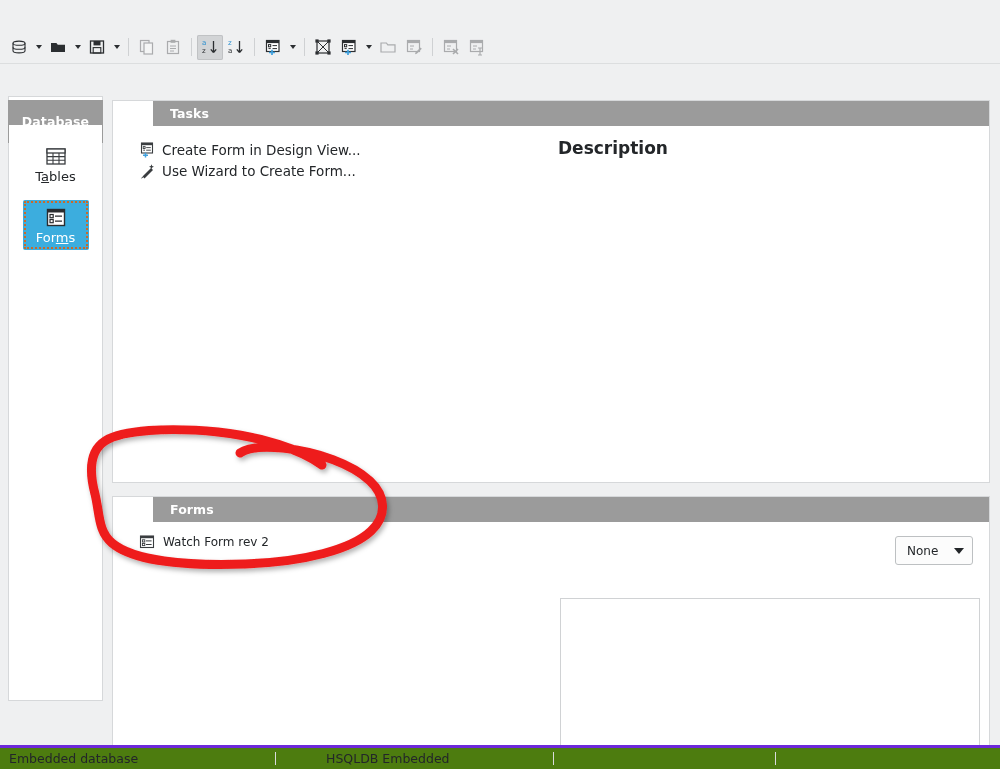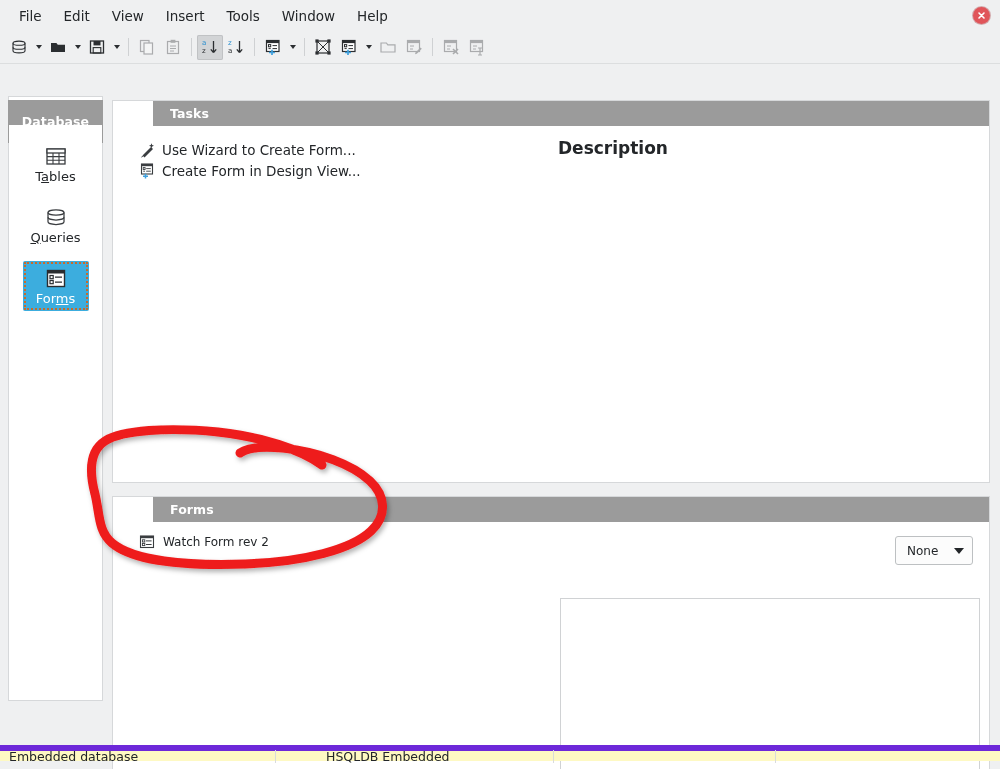--- a/index.html
+++ b/index.html
@@ -189,23 +189,23 @@
   .preview-box {
     position: absolute; left: 447px; top: 76px;
     width: 420px; height: 216px;
     background: #ffffff;
     border: 1px solid #d0d2d4;
   }
 
   
   .statusbar {
     position: absolute; left: 0; top: 745px;
-    width: 1000px; height: 16px;
-    background: #fef9c3;
-    border-top: 6px solid #6d28d9;
+    width: 1000px; height: 24px;
+    background: #4d7c0f;
+    border-top: 3px solid #6d28d9;
     display: flex; align-items: center;
   }
   .status-cell { font-size: 12.5px; color: #232629; white-space: nowrap; }
   .sb-1 { position: absolute; left: 9px; }
   .sb-2 { position: absolute; left: 289px; margin-left: 37px; }
   .sb-sep {
     position: absolute; width: 1px; height: 13px; background: #d9dbdc;
   }
 
   
@@ -213,35 +213,20 @@
     position: absolute; left: 0; top: 0;
     width: 1000px; height: 769px;
     pointer-events: none;
   }
 </style>
 </head>
 <body>
 
 <div id="app">
 
-  <div class="menubar">
-    <div class="menu-item">File</div>
-    <div class="menu-item">Edit</div>
-    <div class="menu-item">View</div>
-    <div class="menu-item">Insert</div>
-    <div class="menu-item">Tools</div>
-    <div class="menu-item">Window</div>
-    <div class="menu-item">Help</div>
-
-    <div class="close-btn">
-      <svg width="11" height="11" viewBox="0 0 11 11">
-        <path d="M3 3 L8 8 M8 3 L3 8" stroke="#ffffff" stroke-width="1.6" stroke-linecap="round" fill="none"></path>
-      </svg>
-    </div>
-  </div>
 
   <div class="toolbar">
 
     <div class="tb-btn">
       <svg width="18" height="18" viewBox="0 0 18 18">
         <ellipse cx="9" cy="5.2" rx="6" ry="2.1" fill="none" stroke="#2b2e31" stroke-width="1.1"></ellipse>
         <path d="M3 5.2 V9.2 A6 2.1 0 0 0 15 9.2 V5.2" fill="none" stroke="#2b2e31" stroke-width="1.1"></path>
         <path d="M3 9.2 V12.8 A6 2.1 0 0 0 15 12.8 V9.2" fill="none" stroke="#2b2e31" stroke-width="1.1"></path>
       </svg>
     </div>
@@ -387,30 +372,20 @@
         <span class="db-icon">
           <svg width="26" height="24" viewBox="0 0 26 24">
             <rect x="4" y="4" width="18" height="15" fill="#ffffff" stroke="#3a3d40" stroke-width="1.3"></rect>
             <rect x="4" y="4" width="18" height="4" fill="#ffffff" stroke="#3a3d40" stroke-width="1.3"></rect>
             <path d="M4 11.6 H22 M4 15.3 H22 M10 8 V19 M16 8 V19" stroke="#3a3d40" stroke-width="1.1"></path>
           </svg>
         </span>
         <span class="db-label">T<u>a</u>bles</span>
       </div>
 
-      <div class="db-item">
-        <span class="db-icon">
-          <svg width="26" height="24" viewBox="0 0 26 24">
-            <ellipse cx="13" cy="6.5" rx="8" ry="2.7" fill="none" stroke="#3a3d40" stroke-width="1.25"></ellipse>
-            <path d="M5 6.5 V11.3 A8 2.7 0 0 0 21 11.3 V6.5" fill="none" stroke="#3a3d40" stroke-width="1.25"></path>
-            <path d="M5 11.3 V15.8 A8 2.7 0 0 0 21 15.8 V11.3" fill="none" stroke="#3a3d40" stroke-width="1.25"></path>
-          </svg>
-        </span>
-        <span class="db-label"><u>Q</u>ueries</span>
-      </div>
 
       <div class="db-item selected">
         <span class="db-icon">
           <svg width="26" height="24" viewBox="0 0 26 24">
             <rect x="4.5" y="3.5" width="17" height="16" fill="#ffffff" stroke="#2a2d30" stroke-width="1.4"></rect>
             <rect x="4.5" y="3.5" width="17" height="3" fill="#2a2d30"></rect>
             <rect x="7" y="8.5" width="3.2" height="3.2" fill="none" stroke="#2a2d30" stroke-width="1.2"></rect>
             <rect x="7" y="13.5" width="3.2" height="3.2" fill="none" stroke="#2a2d30" stroke-width="1.2"></rect>
             <path d="M12 10.1 H19 M12 15.1 H19" stroke="#2a2d30" stroke-width="1.3"></path>
           </svg>
@@ -421,38 +396,38 @@
     </div>
 
     <div class="tasks-panel">
       <div class="panel-header">Tasks</div>
       <div class="tasks-body">
 
         <div class="task-list">
           <div class="task-row">
             <span class="t-icon">
               <svg width="16" height="16" viewBox="0 0 16 16">
-                <path d="M2.5 13.5 L11 5 L13 7 L4.5 15.5 Z" fill="#3a3d40"></path>
-                <path d="M2.2 13.8 L1 15.8 L3.2 14.6 Z" fill="#3a3d40"></path>
-                <path d="M11.5 1.2 L12.2 3 L14 3.7 L12.2 4.4 L11.5 6.2 L10.8 4.4 L9 3.7 L10.8 3 Z" fill="#3a3d40"></path>
-              </svg>
-            </span>
-            <span class="t-label">Use Wizard to Create Form...</span>
-          </div>
-          <div class="task-row">
-            <span class="t-icon">
-              <svg width="16" height="16" viewBox="0 0 16 16">
                 <rect x="1.5" y="1" width="11" height="10" fill="#ffffff" stroke="#3a3d40" stroke-width="1.1"></rect>
                 <rect x="1.5" y="1" width="11" height="2.2" fill="#3a3d40"></rect>
                 <rect x="3.2" y="4.6" width="1.9" height="1.9" fill="none" stroke="#3a3d40" stroke-width=".9"></rect>
                 <path d="M6.2 5.6 H10.8 M6.2 8.2 H10.8 M3.2 8.2 H5" stroke="#3a3d40" stroke-width=".9"></path>
                 <path d="M3 13.2 H8 M5.5 10.8 V15.6" stroke="#3fa0dd" stroke-width="1.5"></path>
               </svg>
             </span>
             <span class="t-label">Create Form in Design View...</span>
+          </div>
+          <div class="task-row">
+            <span class="t-icon">
+              <svg width="16" height="16" viewBox="0 0 16 16">
+                <path d="M2.5 13.5 L11 5 L13 7 L4.5 15.5 Z" fill="#3a3d40"></path>
+                <path d="M2.2 13.8 L1 15.8 L3.2 14.6 Z" fill="#3a3d40"></path>
+                <path d="M11.5 1.2 L12.2 3 L14 3.7 L12.2 4.4 L11.5 6.2 L10.8 4.4 L9 3.7 L10.8 3 Z" fill="#3a3d40"></path>
+              </svg>
+            </span>
+            <span class="t-label">Use Wizard to Create Form...</span>
           </div>
         </div>
 
         <div class="desc-title">Description</div>
         <div class="desc-text"></div>
       </div>
     </div>
 
     <div class="forms-panel">
       <div class="panel-header">Forms</div>

